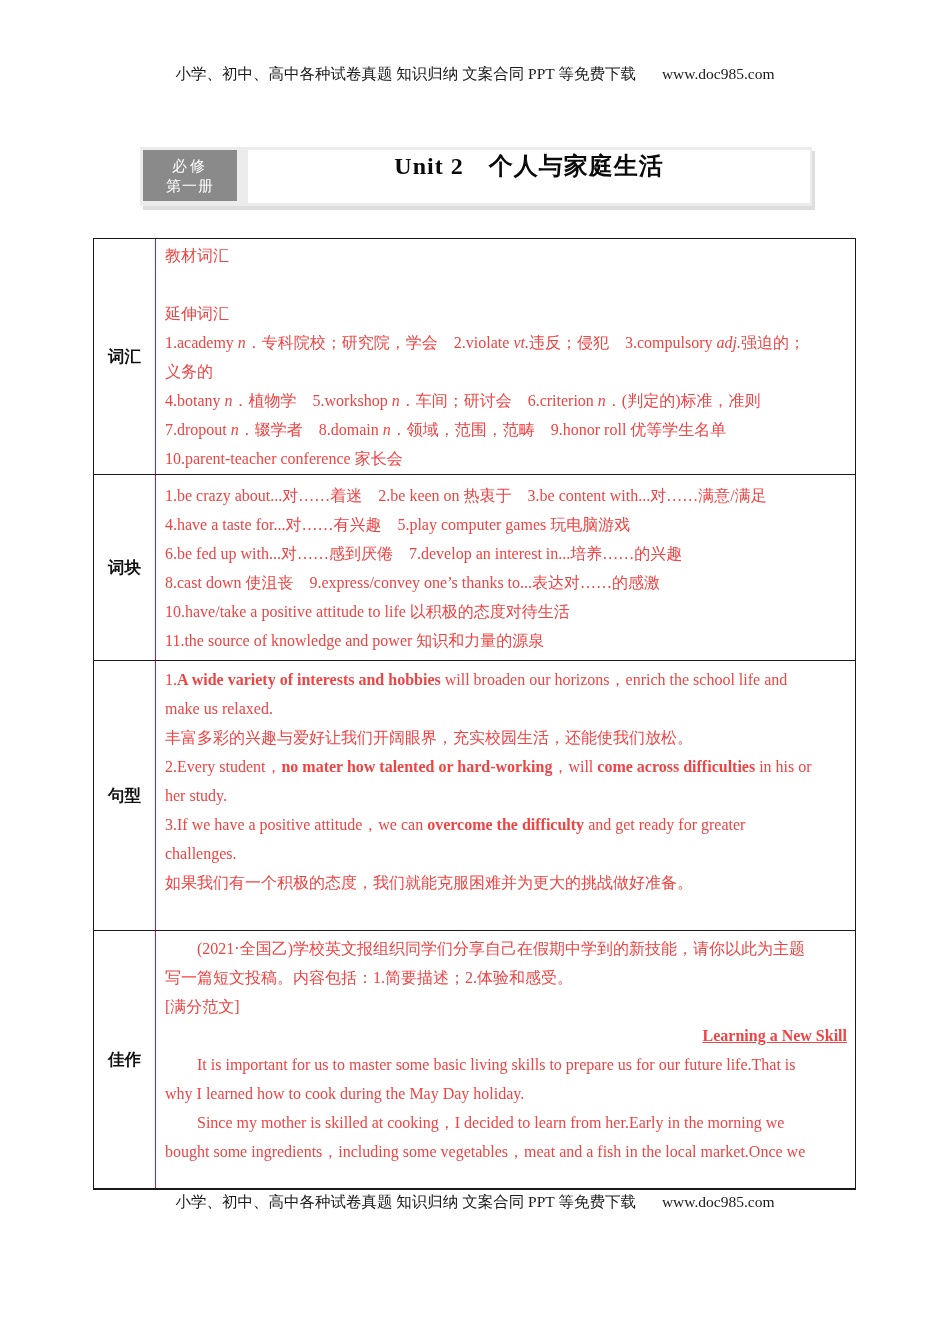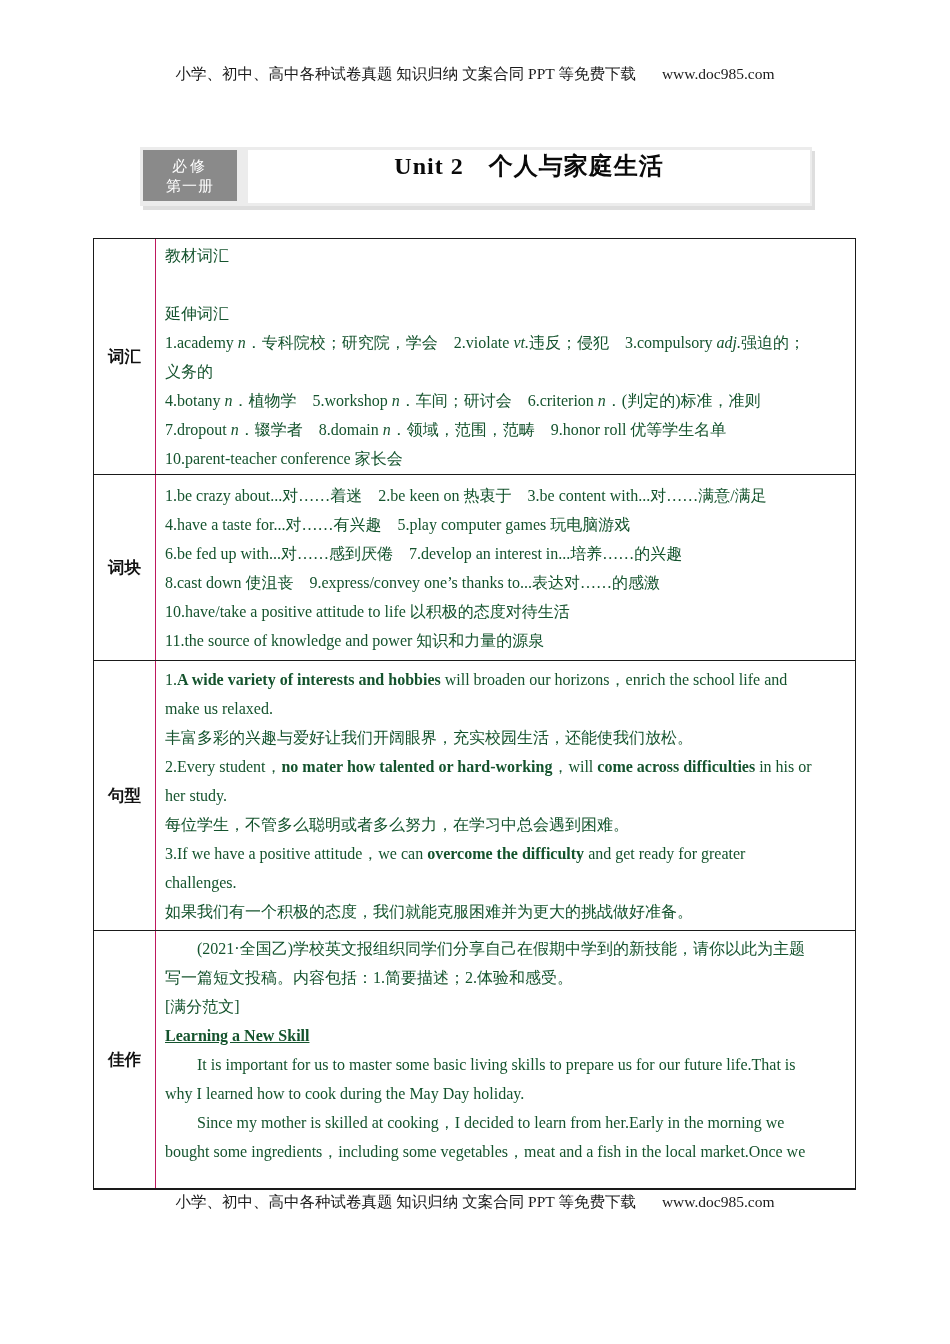--- a/index.html
+++ b/index.html
@@ -68,23 +68,23 @@
     display:flex; align-items:center; justify-content:center;
     font-family:"Liberation Sans","DejaVu Sans",sans-serif;
     font-weight:bold; font-size:16.5px; color:#111;
   }
   .content-cell { flex:1; padding:2px 8px 0 9px; overflow:hidden; }
   .r1 .content-cell { padding-top:6px; }
   .r2 .content-cell { padding-top:4px; }
   .r3 .content-cell { padding-top:3px; }
   .line {
     height:29px; line-height:29px;
-    font-size:16px; white-space:nowrap; color:#14532d;
+    font-size:16px; white-space:nowrap; color:#ef4444;
   }
-  .line.center { text-align:left; }
+  .line.center { text-align:right; }
   .line span.b { font-weight:bold; }
   .line span.i { font-style:italic; }
   .line span.u { text-decoration:underline; }
 </style>
 </head>
 <body>
 
 <div class="page">
 
   <div class="site-line top">
@@ -127,21 +127,20 @@
         </div>
       </div>
       <div class="trow r2">
         <div class="label-cell">句型</div>
         <div class="content-cell">
           <div class="line"><span>1.</span><span class="b">A wide variety of interests and hobbies</span><span> will broaden our horizons，enrich the school life and</span></div>
           <div class="line"><span>make us relaxed.</span></div>
           <div class="line"><span>丰富多彩的兴趣与爱好让我们开阔眼界，充实校园生活，还能使我们放松。</span></div>
           <div class="line"><span>2.Every student，</span><span class="b">no mater how talented or hard-working</span><span>，will </span><span class="b">come across difficulties</span><span> in his or</span></div>
           <div class="line"><span>her study.</span></div>
-          <div class="line"><span>每位学生，不管多么聪明或者多么努力，在学习中总会遇到困难。</span></div>
           <div class="line"><span>3.If we have a positive attitude，we can </span><span class="b">overcome the difficulty</span><span> and get ready for greater</span></div>
           <div class="line"><span>challenges.</span></div>
           <div class="line"><span>如果我们有一个积极的态度，我们就能克服困难并为更大的挑战做好准备。</span></div>
         </div>
       </div>
       <div class="trow r3">
         <div class="label-cell">佳作</div>
         <div class="content-cell">
           <div class="line"><span>　　(2021·全国乙)学校英文报组织同学们分享自己在假期中学到的新技能，请你以此为主题</span></div>
           <div class="line"><span>写一篇短文投稿。内容包括：1.简要描述；2.体验和感受。</span></div>

